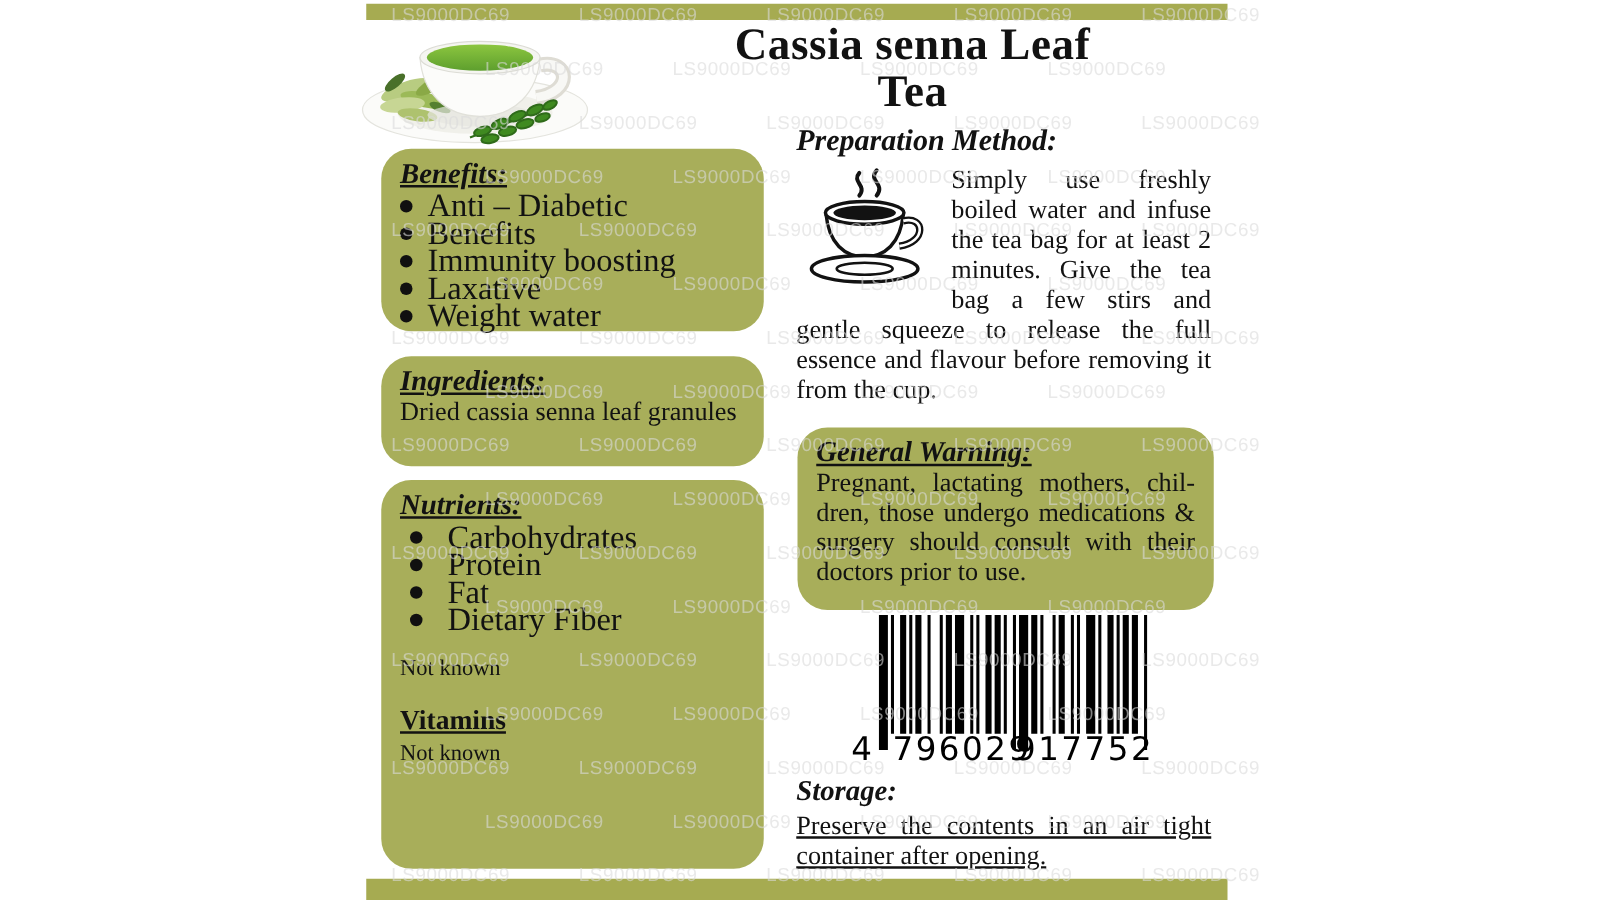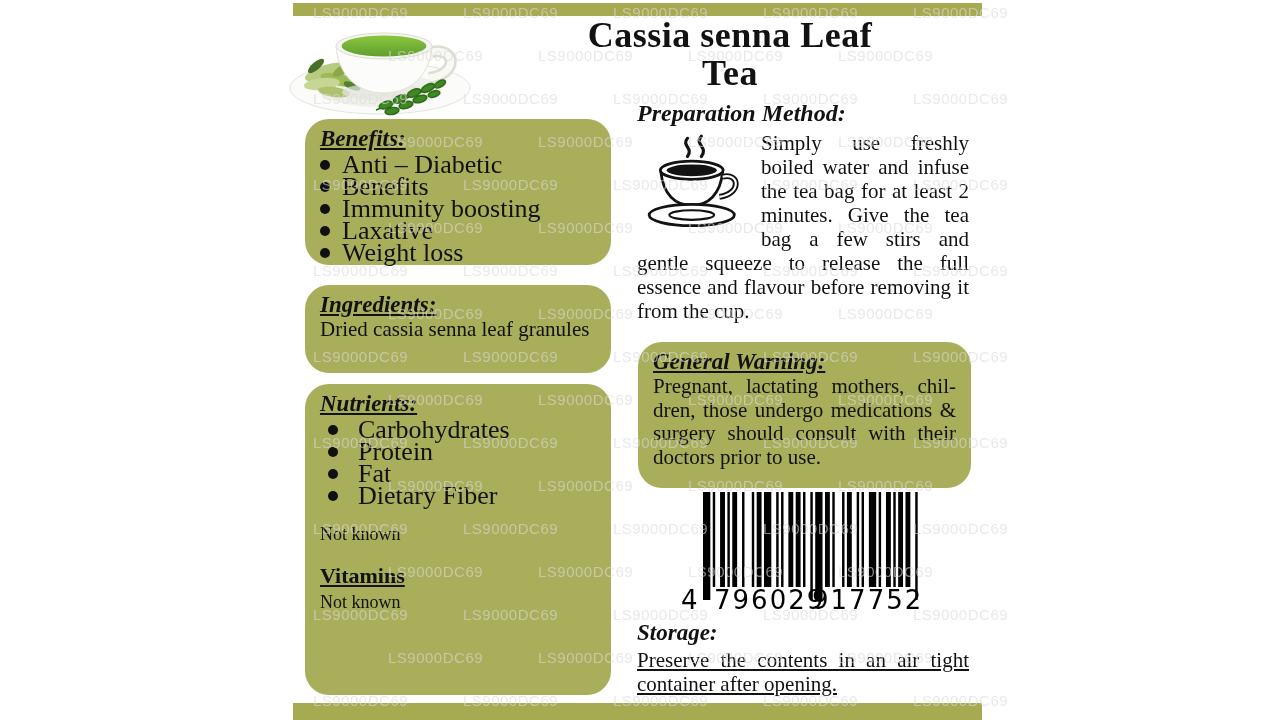--- a/index.html
+++ b/index.html
@@ -125,21 +125,21 @@
       <div class="brow">
           <span class="dot"></span>
           <span>Immunity boosting</span>
         </div>
       <div class="brow">
           <span class="dot"></span>
           <span>Laxative</span>
         </div>
       <div class="brow">
           <span class="dot"></span>
-          <span>Weight loss</span>
+          <span>Weight water</span>
         </div>
     </div>
   </div>
 
   <div class="gbox ingredients">
     <div class="sec-h">Ingredients:</div>
     <p class="jtext">Dried cassia senna leaf gran­ules</p>
   </div>
 
   <div class="gbox nutrients">

